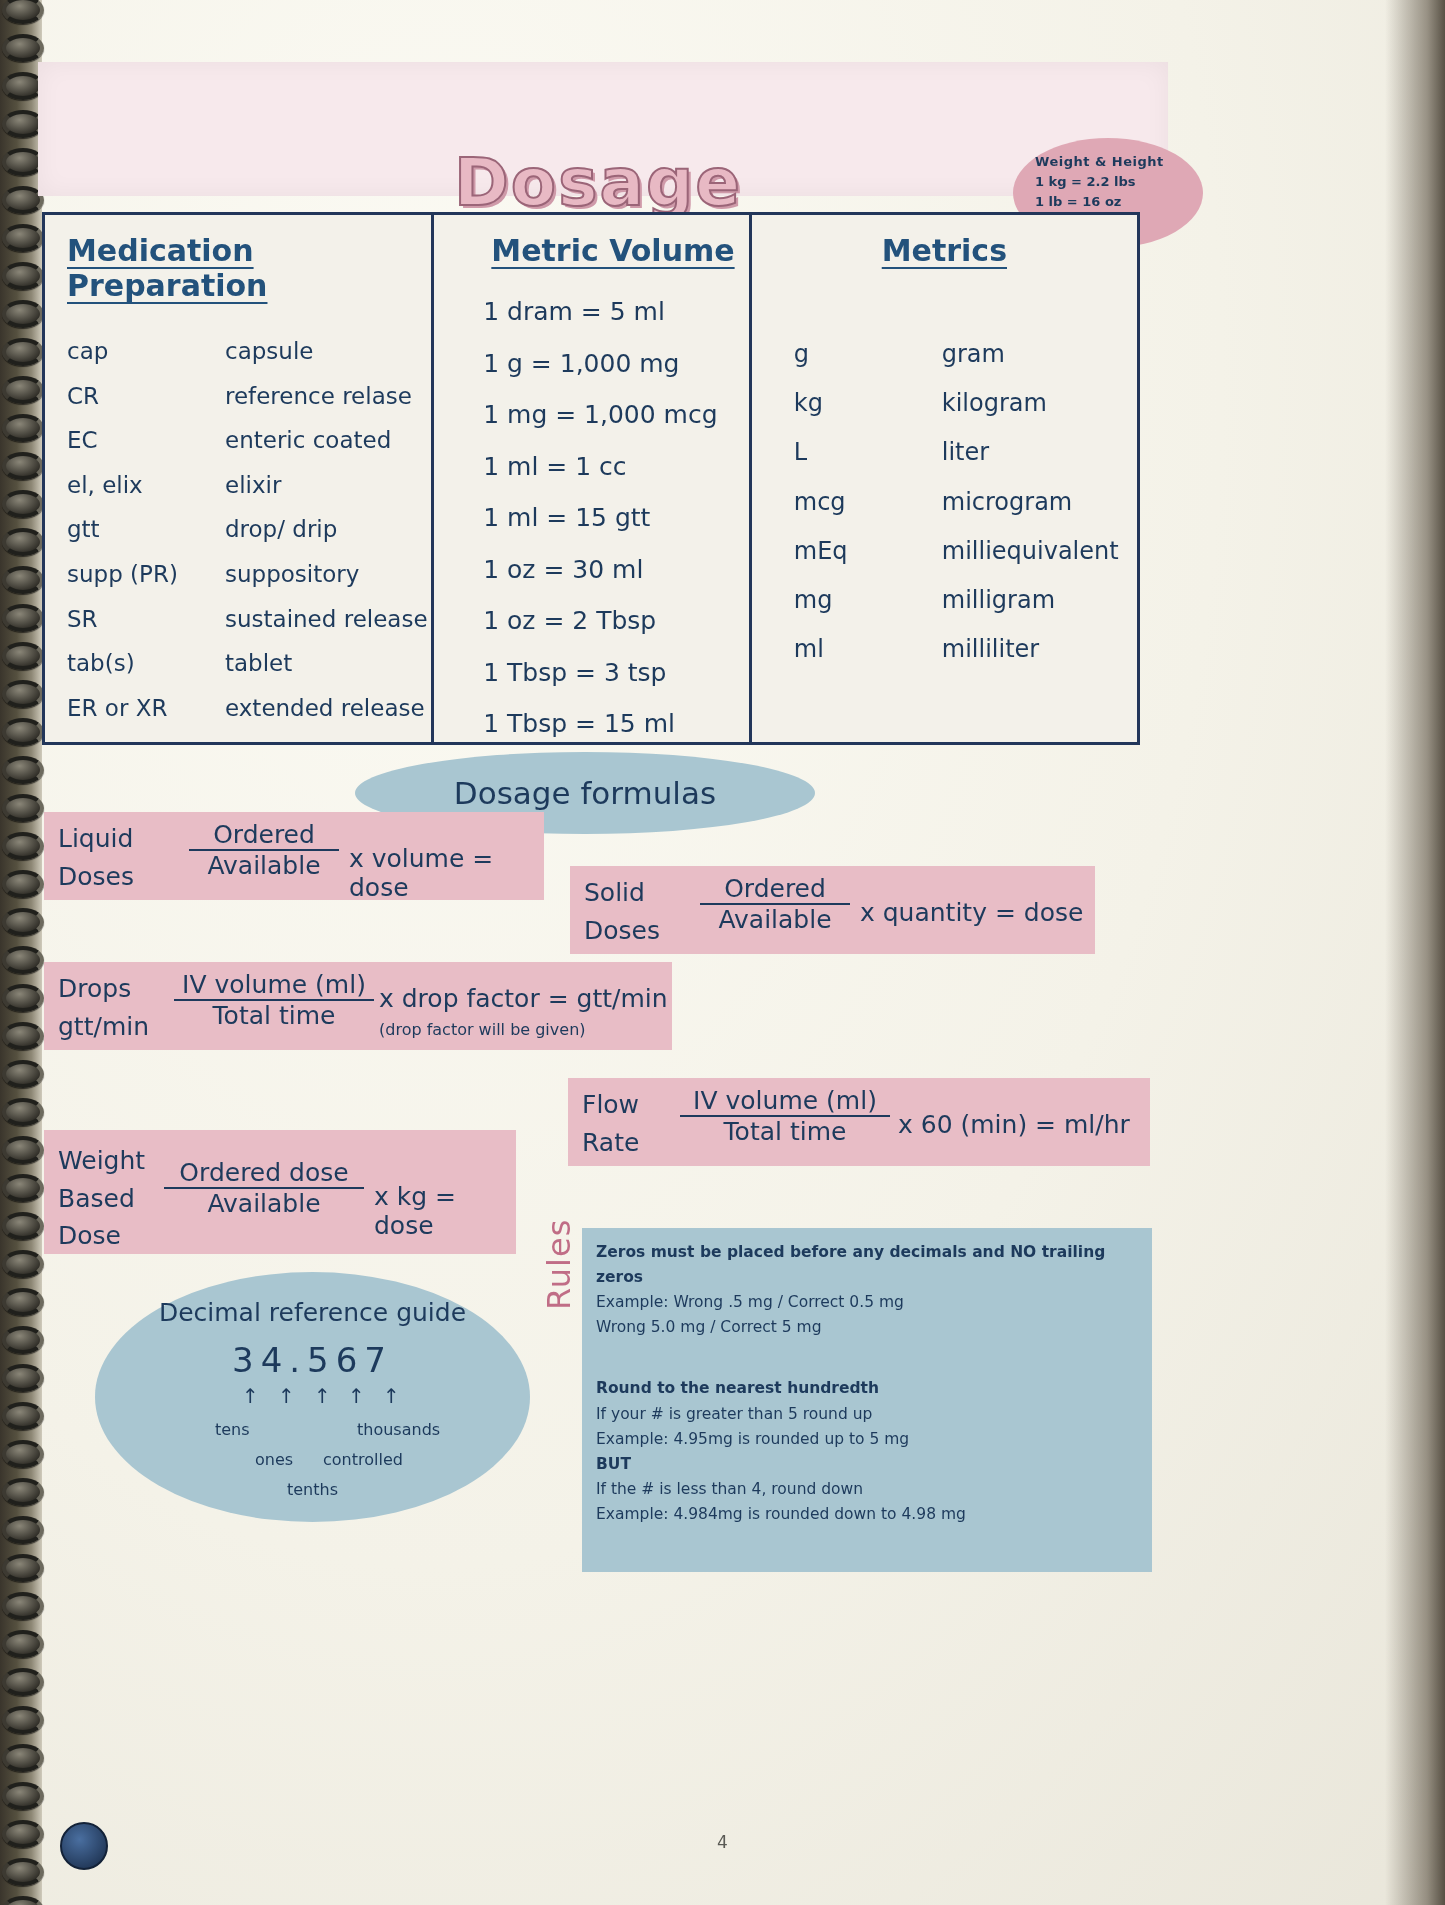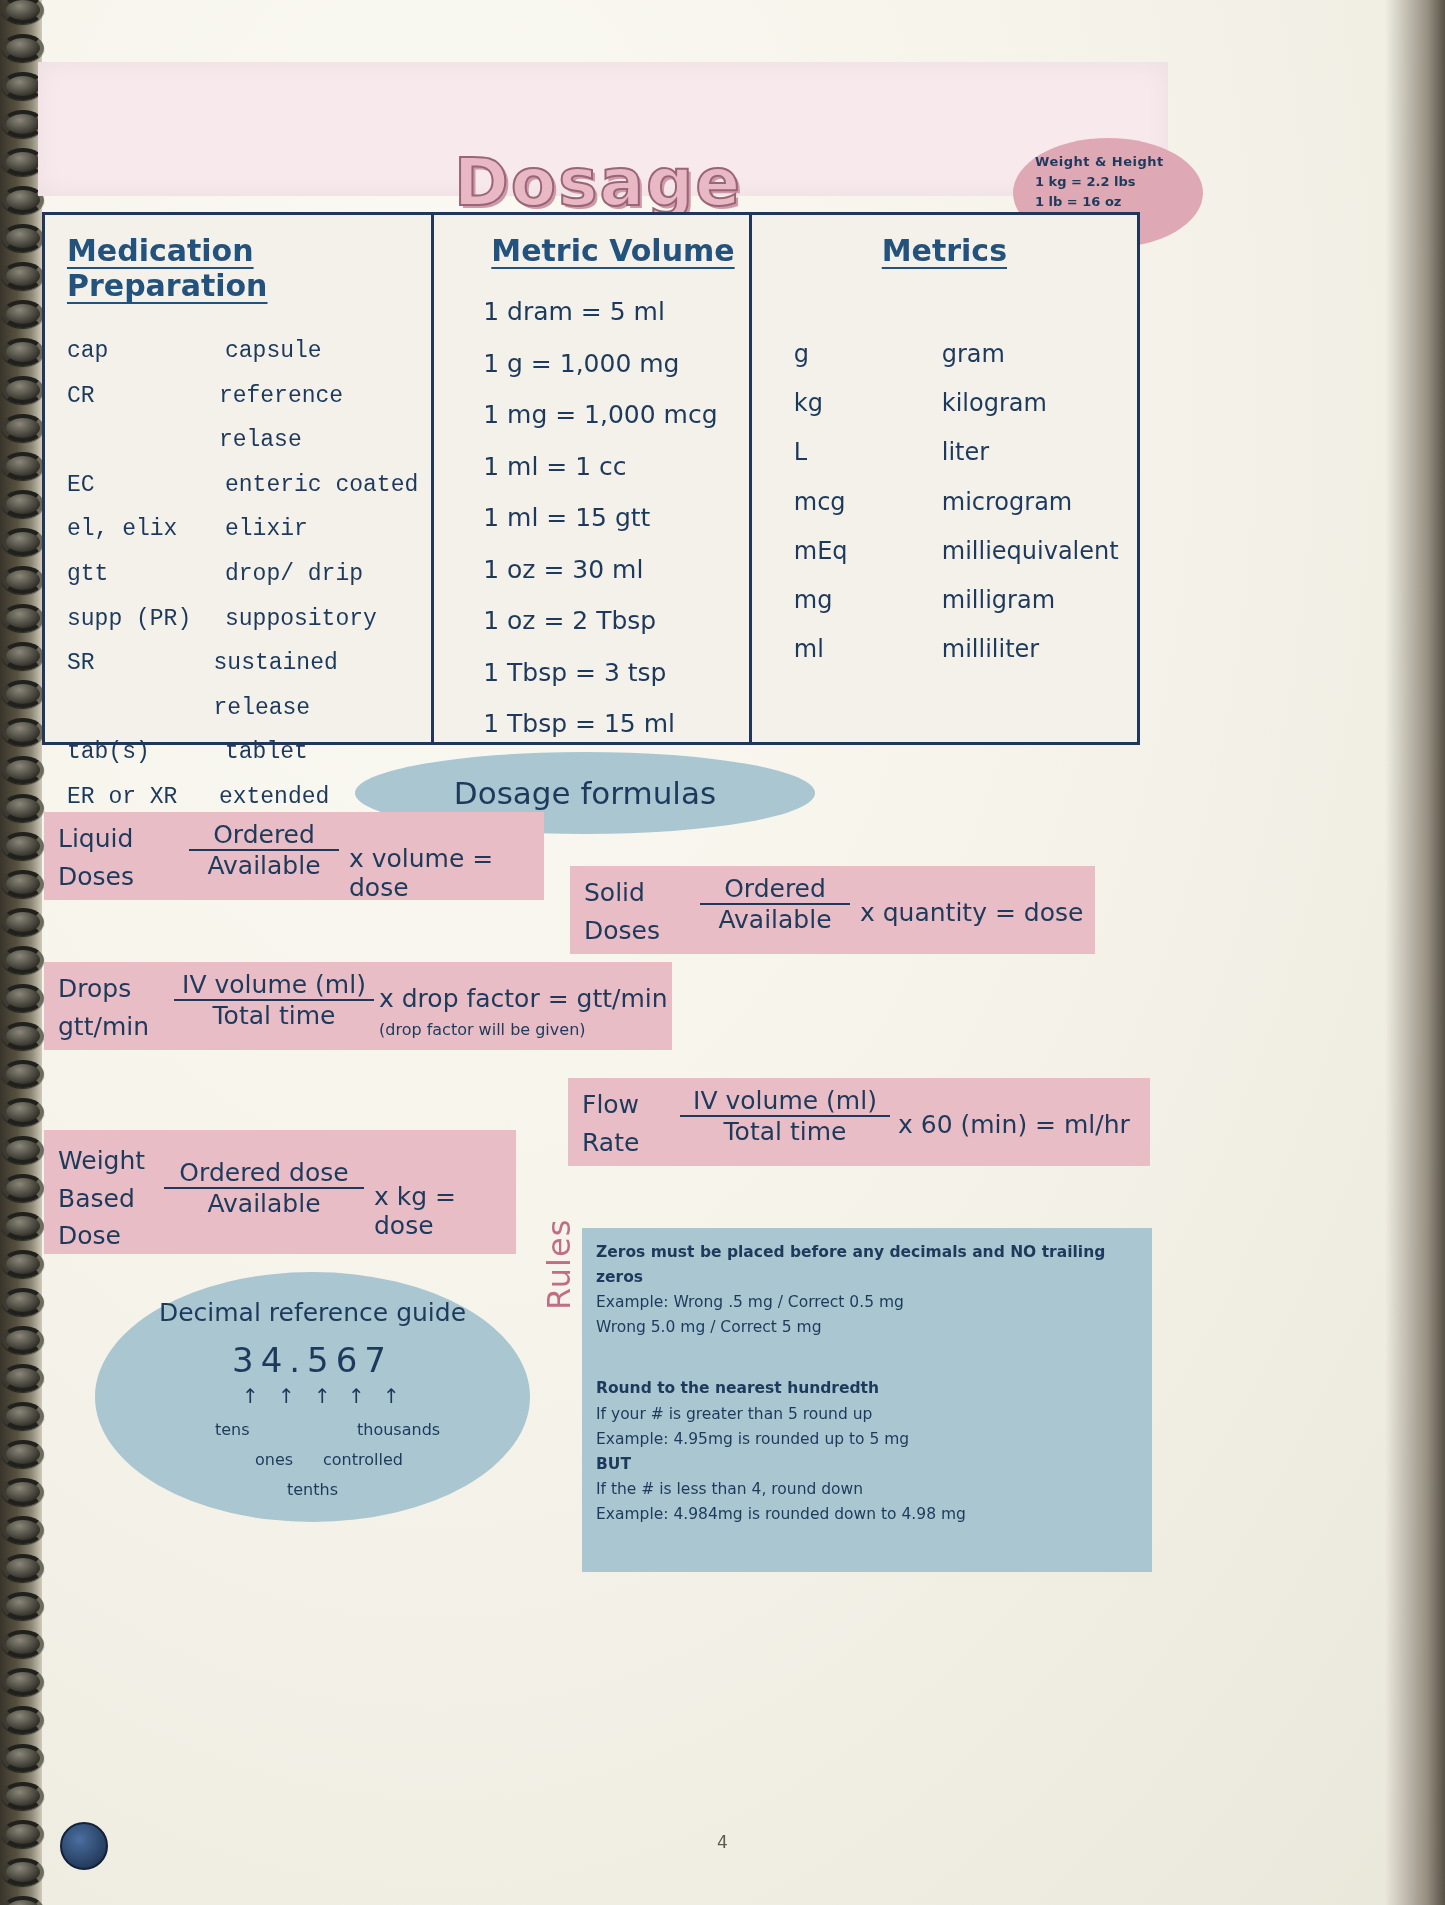--- a/index.html
+++ b/index.html
@@ -131,21 +131,20 @@
 
   .abbr-list {
     margin-top: 26px;
     padding-left: 22px;
     font-size: 23px;
     color: #1d3a5c;
   }
   .abbr-row {
     display: flex;
     line-height: 1.94;
-    font-family: Liberation Mono, monospace;
   }
   .abbr-key { width: 158px; }
   .abbr-val { }
 
   .conv-list {
     margin-top: 18px;
     padding-left: 6px;
     font-size: 25px;
     color: #1d3a5c;
     line-height: 2.06;

